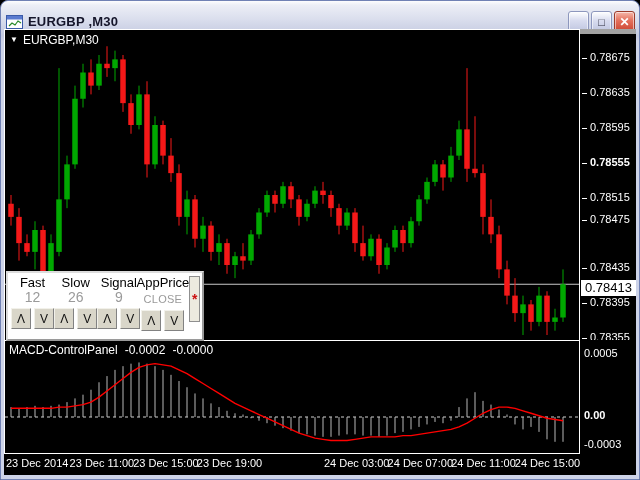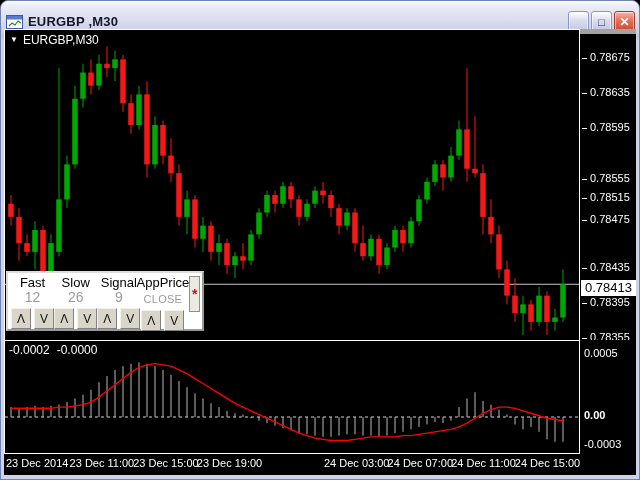--- a/index.html
+++ b/index.html
@@ -39,21 +39,21 @@
   .ptick::before { content:""; position:absolute; left:0; top:7px; width:5px; height:1px;
                    background:#fff; }
   .pcurrent { position:absolute; left:1px; background:#fff; color:#000; font-size:13px;
               padding:0 4px 1px 4px; z-index:2; }
   .mtick { position:absolute; left:4px; color:#fff; font-size:11px; white-space:nowrap; }
   .mtick.zero { font-weight:bold; }
   .macd-label { position:absolute; top:2px; left:4px; color:#fff; font-size:12px; z-index:3;
                 display:flex; gap:7px; white-space:nowrap; }
   .ttick { position:absolute; top:3px; color:#fff; font-size:11px; white-space:nowrap; }
   
-  .panel { position:absolute; left:1px; top:241px; width:198px; height:60px; background:#fff;
+  .panel { position:absolute; left:1px; top:241px; width:198px; height:70px; background:#fff;
     border:2px solid #9a9a9a; border-top-color:#dcdcdc; border-left-color:#dcdcdc; z-index:5;
     display:flex; padding:1px 1px 15px 3px; }
   .pcol { width:45px; display:flex; flex-direction:column; align-items:center; }
   .pcol .hdr { font-size:13px; color:#000; line-height:15px; margin-top:1px; }
   .pcol .val { font-size:14px; color:#9a9a9a; line-height:15px; }
   .pcol.appprice .hdr { font-size:13px; }
   .pcol.appprice .val { font-size:11px; letter-spacing:.3px; margin-top:2px; }
   .pcol .btns { display:flex; gap:3px; margin-top:3px; }
   .stepbtn { width:20px; height:21px; font-size:12px; color:#111; background:#d9d6c9;
     border:1px solid #828282; border-top-color:#f2f1ea; border-left-color:#f2f1ea;
@@ -272,21 +272,21 @@
           </div>
           <div class="panel-strip">
             <span>*</span>
           </div>
         </div>
       </div>
       <div class="axis axis-main" id="price-axis">
           <div class="ptick" style="top: 17px;">0.78675</div>
           <div class="ptick" style="top: 52px;">0.78635</div>
           <div class="ptick" style="top: 87px;">0.78595</div>
-          <div class="ptick" style="top: 138px;">0.78555</div>
+          <div class="ptick" style="top: 122px; font-weight: bold;">0.78555</div>
           <div class="ptick" style="top: 157px;">0.78515</div>
           <div class="ptick" style="top: 179px; text-align: right;">0.78475</div>
           <div class="ptick" style="top: 227px;">0.78435</div>
           <div class="ptick" style="top: 262px;">0.78395</div>
           <div class="ptick" style="top: 297px;">0.78355</div>
           <div class="pcurrent" style="top: 246.25px;">0.78413</div>
         </div>
     </div>
 
     <div class="row row-macd">
@@ -359,20 +359,21 @@
             <line x1="510" x2="510" y1="76" y2="83.44" stroke="#b8b8b8" stroke-width="1"></line>
             <line x1="518" x2="518" y1="76" y2="88.4" stroke="#b8b8b8" stroke-width="1"></line>
             <line x1="526" x2="526" y1="76" y2="85.92" stroke="#b8b8b8" stroke-width="1"></line>
             <line x1="534" x2="534" y1="76" y2="90.88" stroke="#b8b8b8" stroke-width="1"></line>
             <line x1="542" x2="542" y1="76" y2="98.32" stroke="#b8b8b8" stroke-width="1"></line>
             <line x1="550" x2="550" y1="76" y2="100.8" stroke="#b8b8b8" stroke-width="1"></line>
             <line x1="558" x2="558" y1="76" y2="100.8" stroke="#b8b8b8" stroke-width="1"></line>
             <polyline points="6,67.32 14,67.32 22,67.32 30,67.32 38,67.32 46,67.32 54,66.08 62,66.08 70,64.84 78,63.6 86,61.12 94,56.16 102,49.959999999999994 110,43.760000000000005 118,37.56 126,31.36 134,26.4 142,23.919999999999995 150,22.68 158,23.919999999999995 166,25.160000000000004 174,28.879999999999995 182,32.6 190,37.56 198,42.519999999999996 206,47.480000000000004 214,52.44 222,57.400000000000006 230,62.36 238,66.08 246,69.8 254,73.52 262,77.24 270,80.96 278,84.68 286,88.4 294,92.12 302,94.6 310,97.08 318,98.32 326,99.56 334,99.56 342,99.56 350,98.32 358,97.08 366,95.84 374,95.84 382,95.84 390,95.84 398,94.6 406,94.6 414,93.36 422,92.12 430,90.88 438,89.64 446,88.4 454,85.92 462,82.2 470,77.24 478,72.28 486,68.56 494,66.08 502,66.08 510,67.32 518,69.8 526,72.28 534,74.76 542,77.24 550,78.48 558,79.72" fill="none" stroke="#ff0000" stroke-width="1.4" stroke-linejoin="round"></polyline>
           </svg>
         <div class="macd-label">
+          <span>MACD-ControlPanel</span>
           <span>-0.0002</span>
           <span>-0.0000</span>
         </div>
       </div>
       <div class="axis" id="macd-axis">
           <div class="mtick" style="top: 7px;">0.0005</div>
           <div class="mtick zero" style="top: 69px;">0.00</div>
           <div class="mtick" style="top: 98px;">-0.0003</div>
         </div>
     </div>

